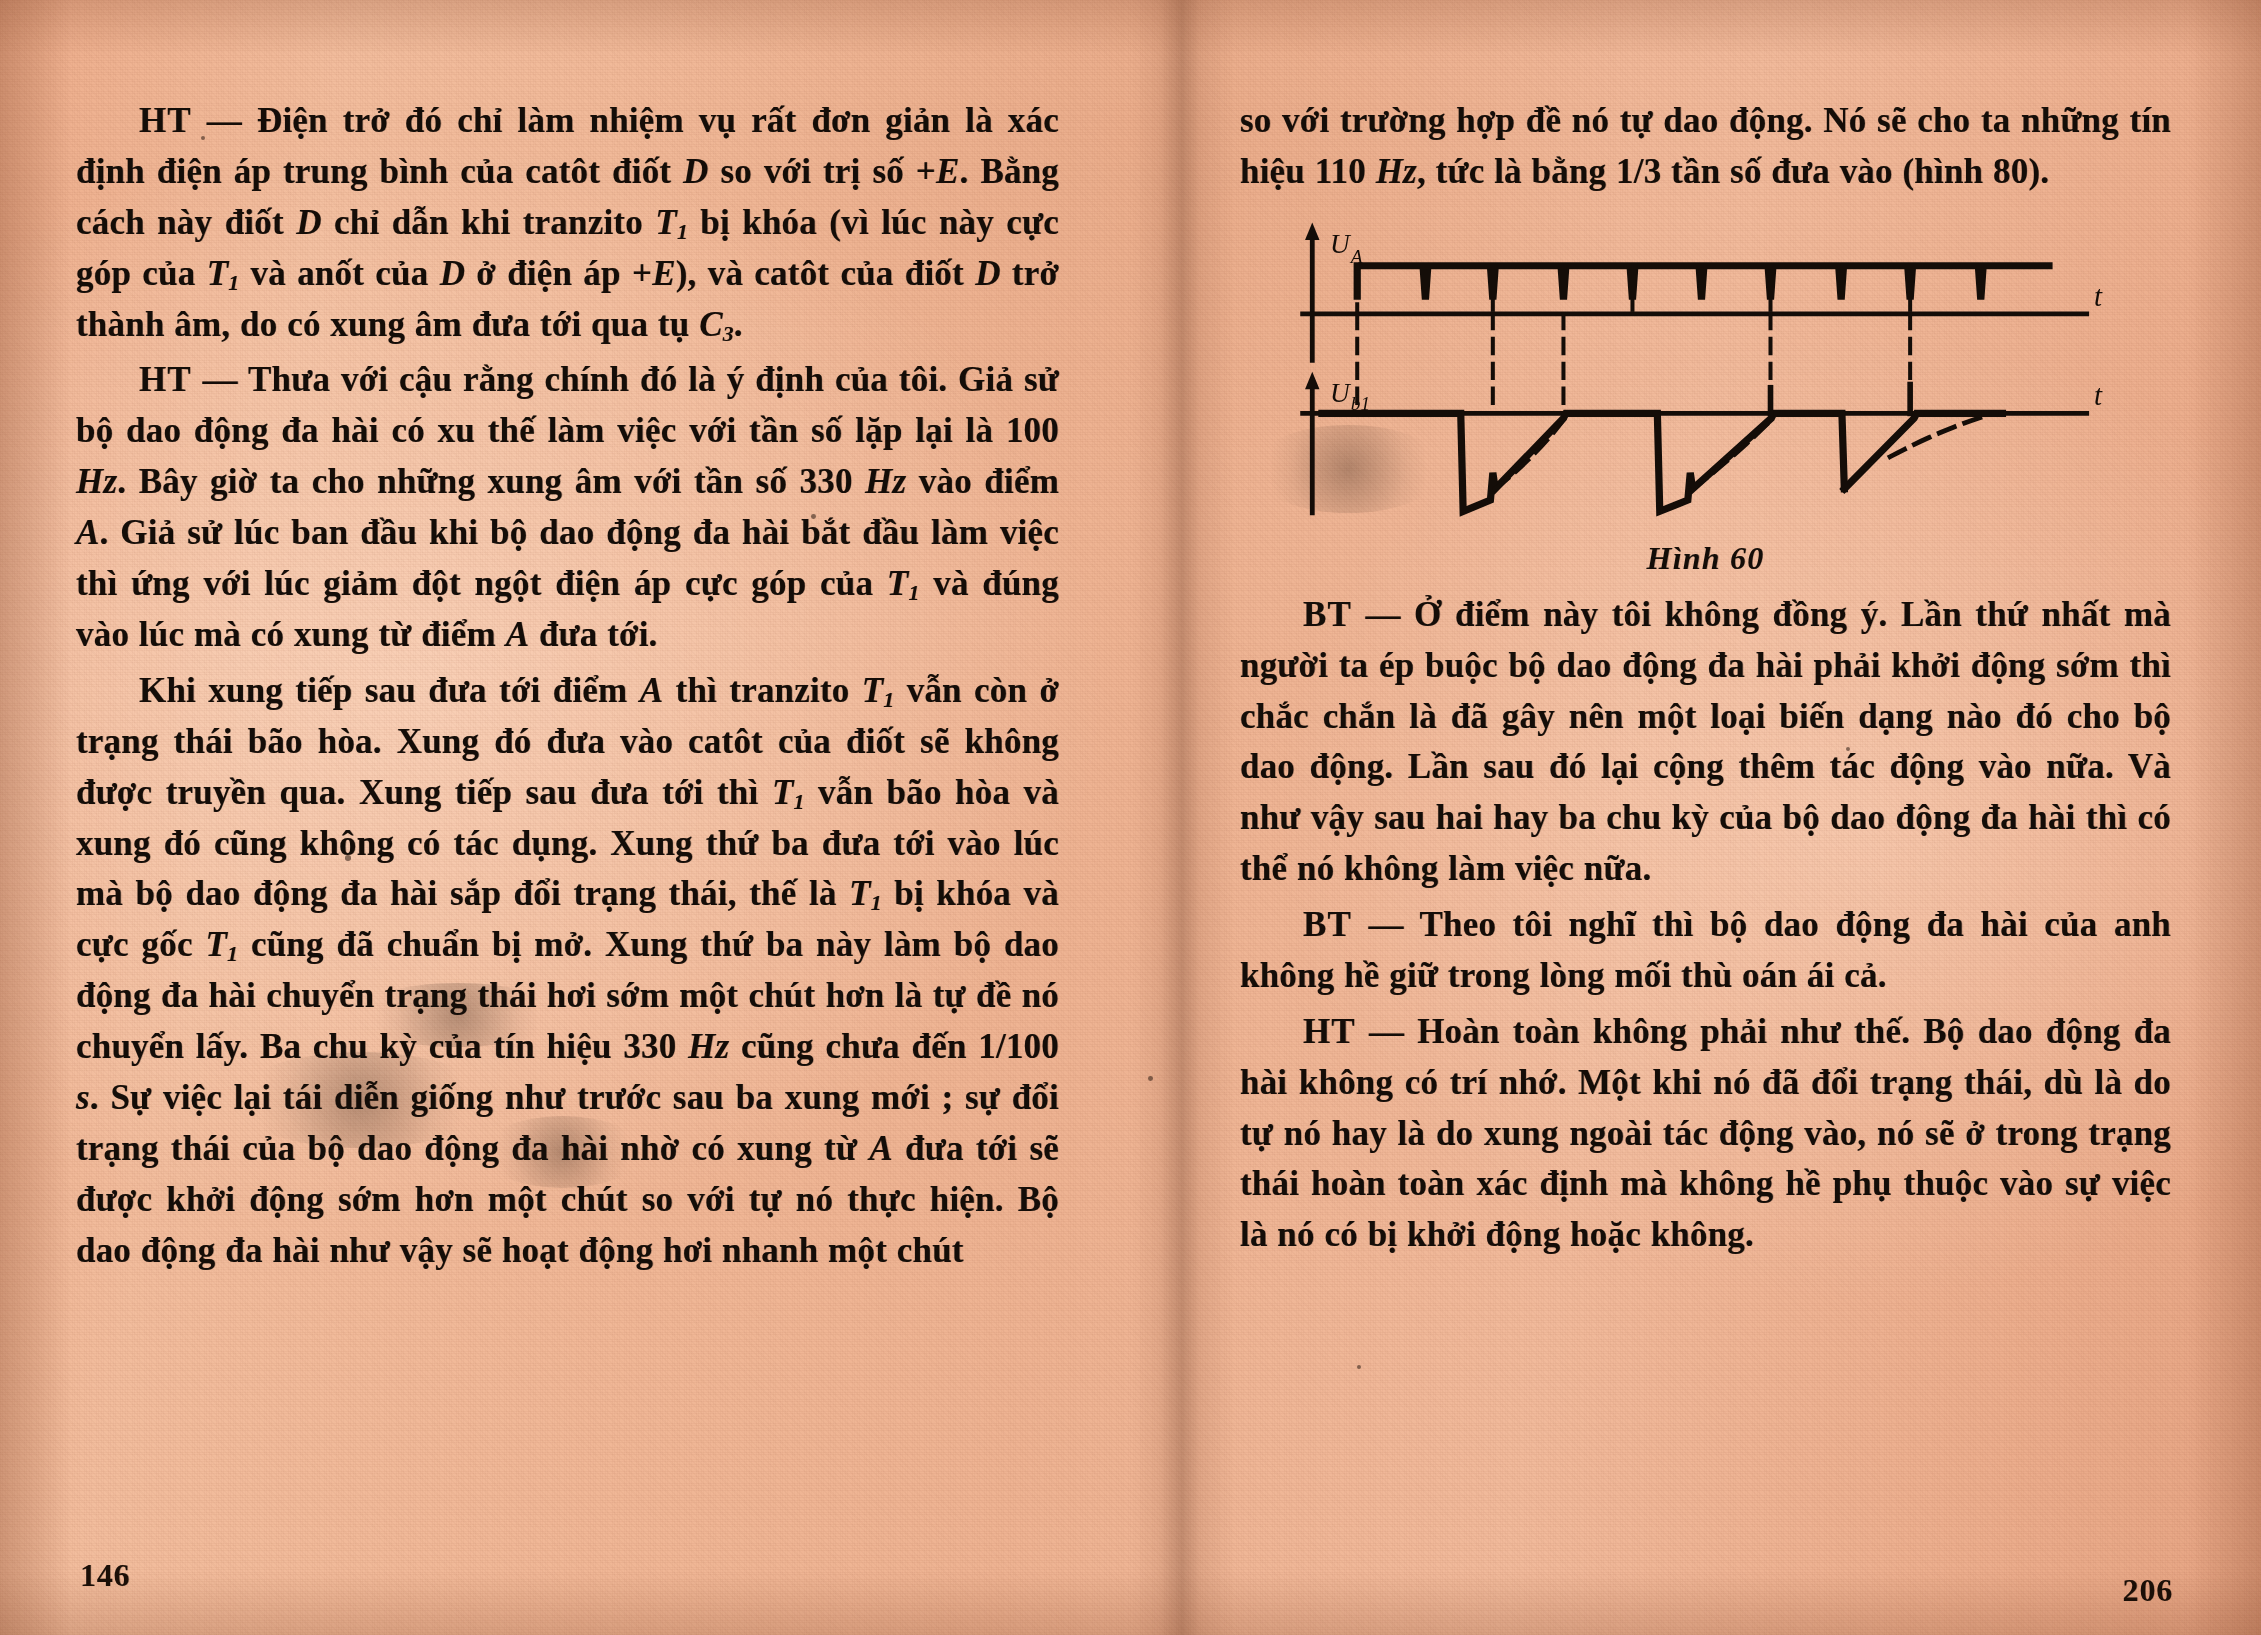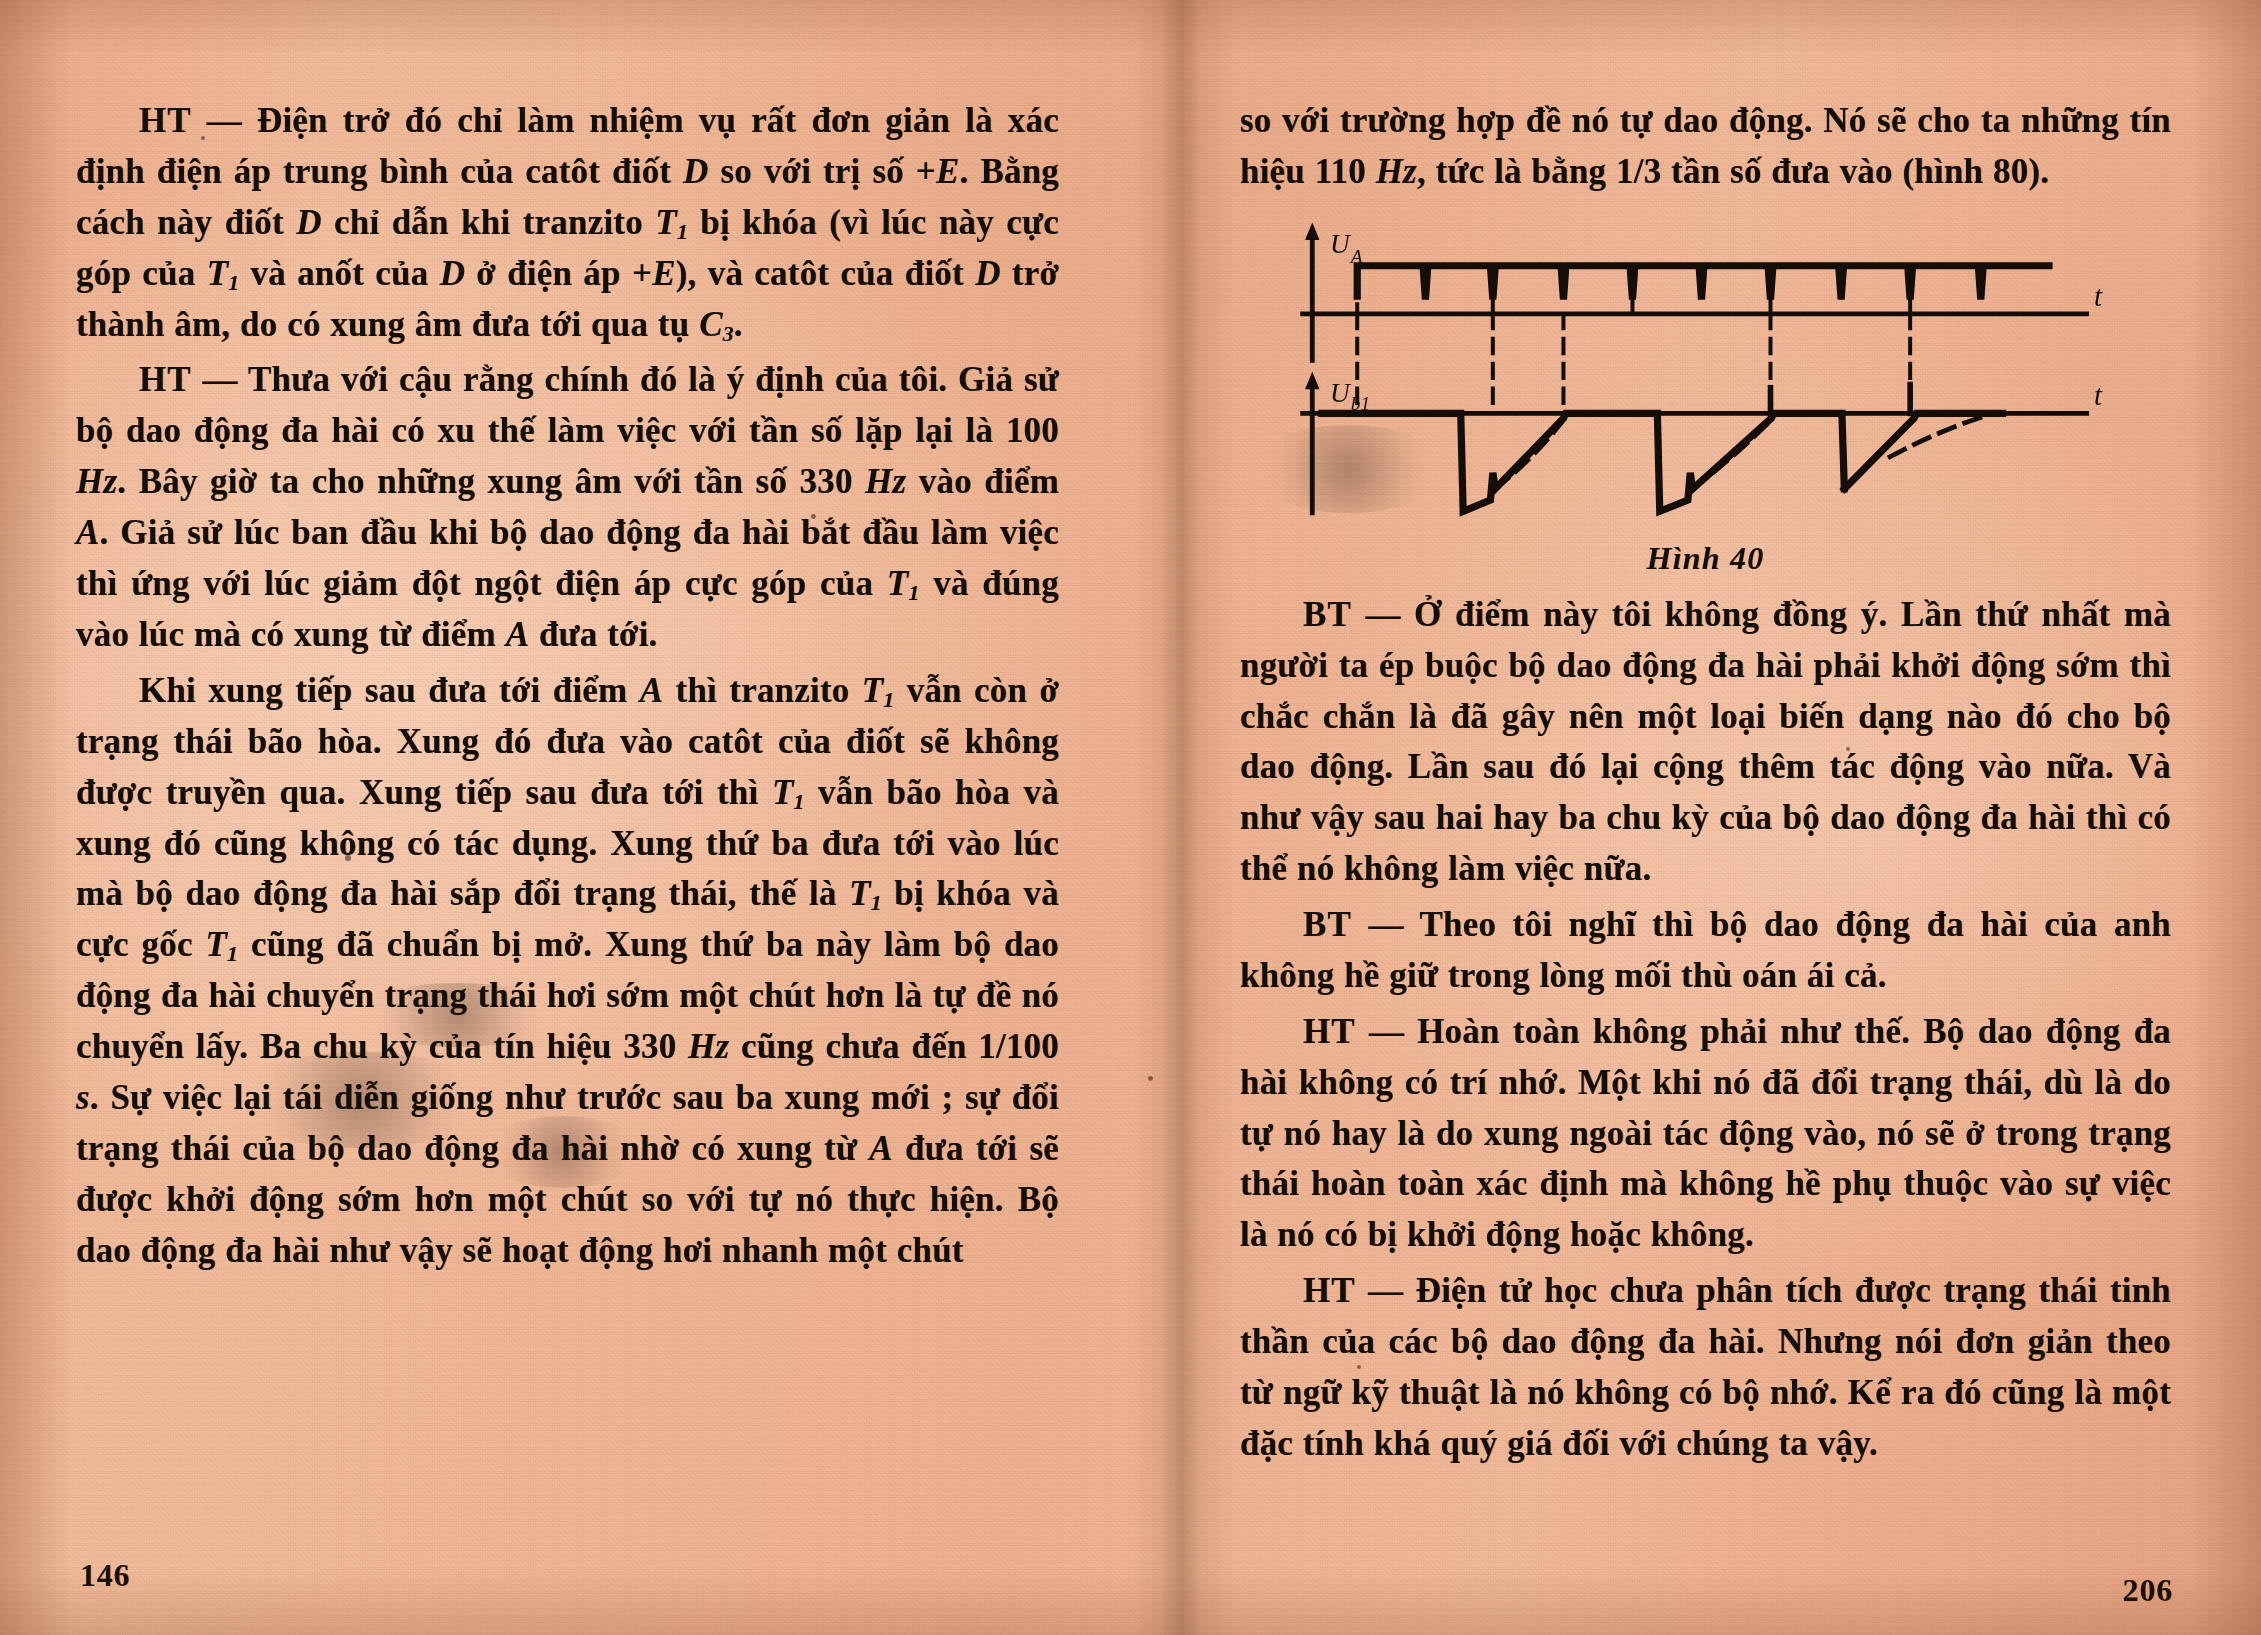--- a/index.html
+++ b/index.html
@@ -244,27 +244,26 @@
 
       <text x="62" y="46" font-family="Liberation Serif, serif" font-size="34" font-style="italic" fill="#140d08">U</text>
       <text x="88" y="58" font-family="Liberation Serif, serif" font-size="24" font-style="italic" fill="#140d08">A</text>
       <text x="1014" y="112" font-family="Liberation Serif, serif" font-size="36" font-style="italic" fill="#140d08">t</text>
 
       <text x="62" y="232" font-family="Liberation Serif, serif" font-size="34" font-style="italic" fill="#140d08">U</text>
       <text x="88" y="242" font-family="Liberation Serif, serif" font-size="24" font-style="italic" fill="#140d08">b1</text>
       <text x="1014" y="236" font-family="Liberation Serif, serif" font-size="36" font-style="italic" fill="#140d08">t</text>
     </svg>
 
-    <div class="fig-caption">Hình 40</div>
+    <div class="fig-caption">Hình 60</div>
   </div>
 
   <p class="para"><span class="spk">BT</span> — Ở điểm này tôi không đồng ý. Lần thứ nhất mà người ta ép buộc bộ dao động đa hài phải khởi động sớm thì chắc chắn là đã gây nên một loại biến dạng nào đó cho bộ dao động. Lần sau đó lại cộng thêm tác động vào nữa. Và như vậy sau hai hay ba chu kỳ của bộ dao động đa hài thì có thể nó không làm việc nữa.</p>
 
   <p class="para"><span class="spk">BT</span> — Theo tôi nghĩ thì bộ dao động đa hài của anh không hề giữ trong lòng mối thù oán ái cả.</p>
 
   <p class="para"><span class="spk">HT</span> — Hoàn toàn không phải như thế. Bộ dao động đa hài không có trí nhớ. Một khi nó đã đổi trạng thái, dù là do tự nó hay là do xung ngoài tác động vào, nó sẽ ở trong trạng thái hoàn toàn xác định mà không hề phụ thuộc vào sự việc là nó có bị khởi động hoặc không.</p>
 
-  <p class="para"><span class="spk">HT</span> — Điện tử học chưa phân tích được trạng thái tinh thần của các bộ dao động đa hài. Nhưng nói đơn giản theo từ ngữ kỹ thuật là nó không có bộ nhớ. Kể ra đó cũng là một đặc tính khá quý giá đối với chúng ta vậy.</p>
 </div>
 
 <div class="folio folio-left">146</div>
 <div class="folio folio-right">206</div>
 
 
 </body></html>

